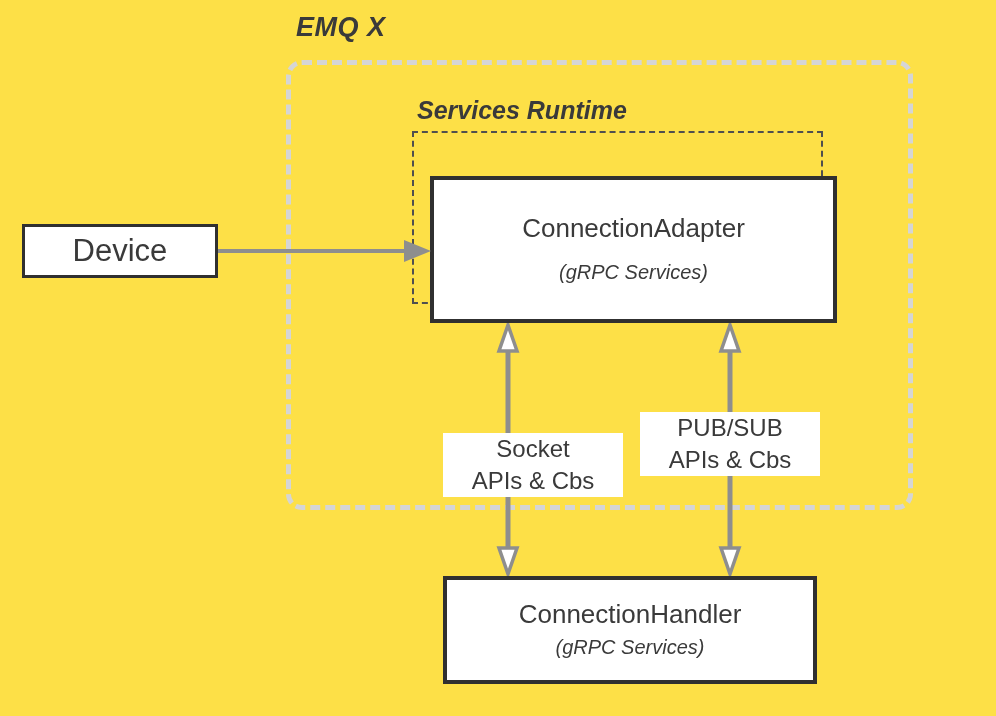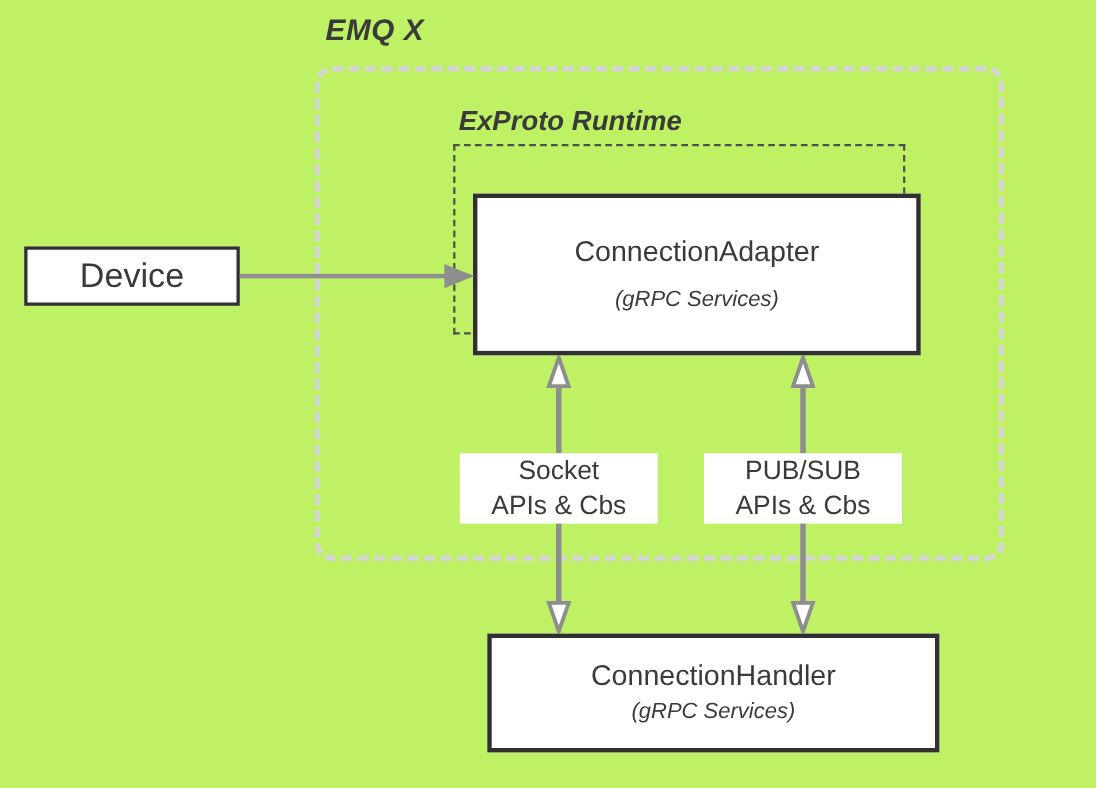--- a/index.html
+++ b/index.html
@@ -5,21 +5,21 @@
   html, body {
     margin: 0;
     padding: 0;
     background: #ffffff;
     font-family: "Liberation Sans", "DejaVu Sans", sans-serif;
   }
   #canvas {
     position: relative;
     width: 996px;
     height: 716px;
-    background: #bef264;
+    background: #fde047;
     overflow: hidden;
     color: #3a3a3a;
   }
   .abs { position: absolute; }
 
   
   .emqx-boundary {
     left: 286px; top: 60px;
     width: 617px; height: 440px;
     border: 5px dashed #d5d5d5;
@@ -61,21 +61,21 @@
     left: 22px; top: 224px;
     width: 196px; height: 54px;
     border-width: 3px;
   }
   .adapter-node {
     left: 430px; top: 176px;
     width: 407px; height: 147px; gap: 11px;
   }
   .handler-node {
     left: 443px; top: 576px;
-    width: 411px; height: 108px;
+    width: 374px; height: 108px;
   }
   .node-title { font-size: 26px; line-height: 34px; }
   .node-subtitle { font-size: 20px; line-height: 32px; font-style: italic; }
   .device-node .node-title { font-size: 31px; }
 
   
   .tcp-line {
     left: 218px; top: 249px;
     width: 192px; height: 4px;
     background: #8e8e8e;
@@ -102,33 +102,33 @@
   .v-arrow.pubsub { left: 716px; }
 
   .edge-label {
     top: 412px;
     width: 180px;
     background: #ffffff;
     font-size: 24px;
     line-height: 32px;
     text-align: center;
   }
-  .edge-label.socket { left: 418px; }
+  .edge-label.socket { left: 443px; margin-top: 21px; }
   .edge-label.pubsub { left: 640px; }
 </style>
 </head>
 <body>
 
 <div id="canvas">
 
   <div class="abs emqx-boundary"></div>
   <div class="abs emqx-label">EMQ X</div>
 
   <div class="abs runtime-boundary"></div>
-  <div class="abs runtime-label">ExProto Runtime</div>
+  <div class="abs runtime-label">Services Runtime</div>
 
   <div class="abs node adapter-node">
     <div class="node-title">ConnectionAdapter</div>
     <div class="node-subtitle">(gRPC Services)</div>
   </div>
 
   <div class="abs node device-node">
     <div class="node-title">Device</div>
   </div>
 

